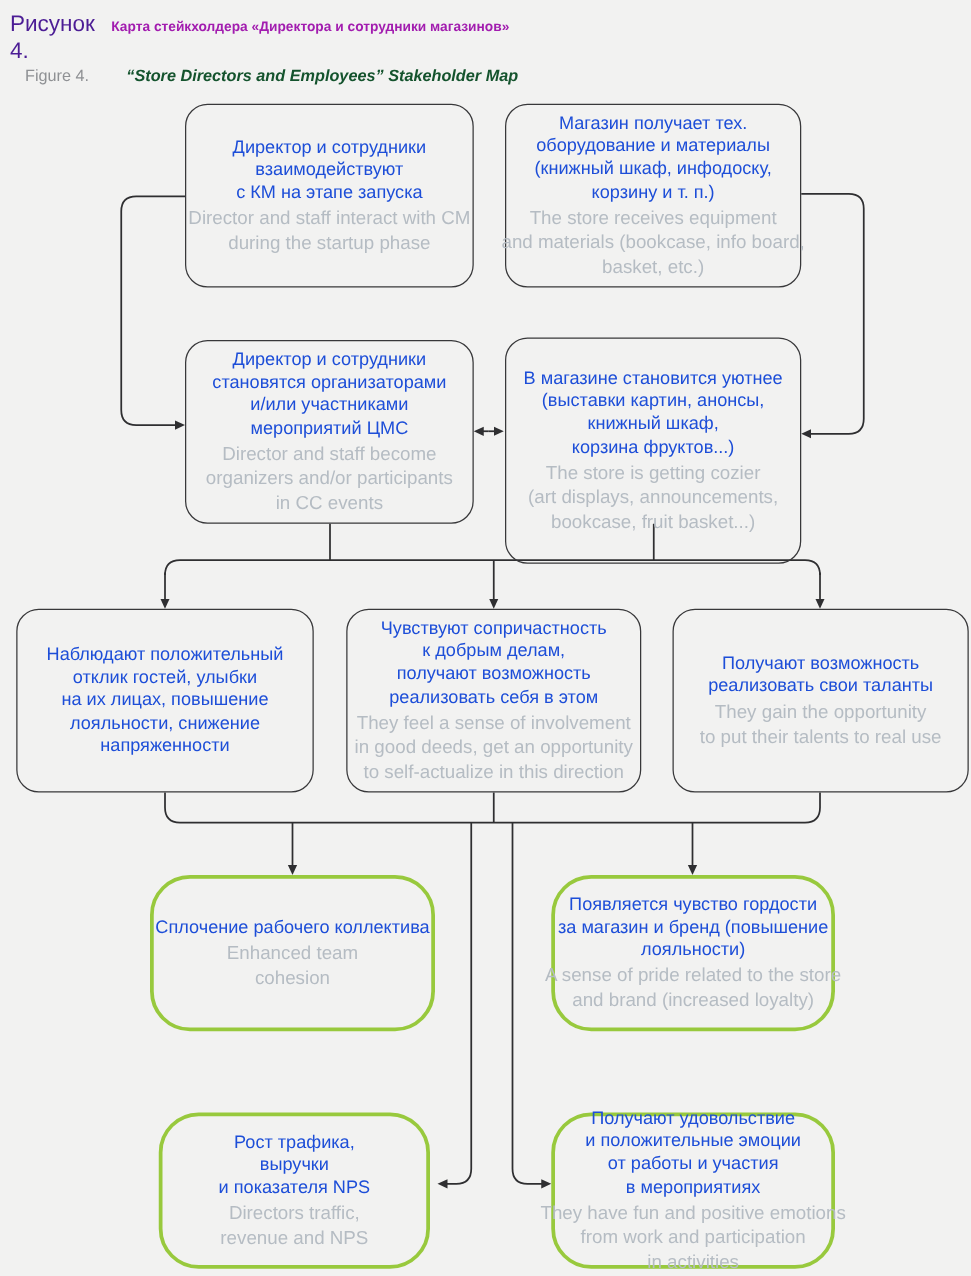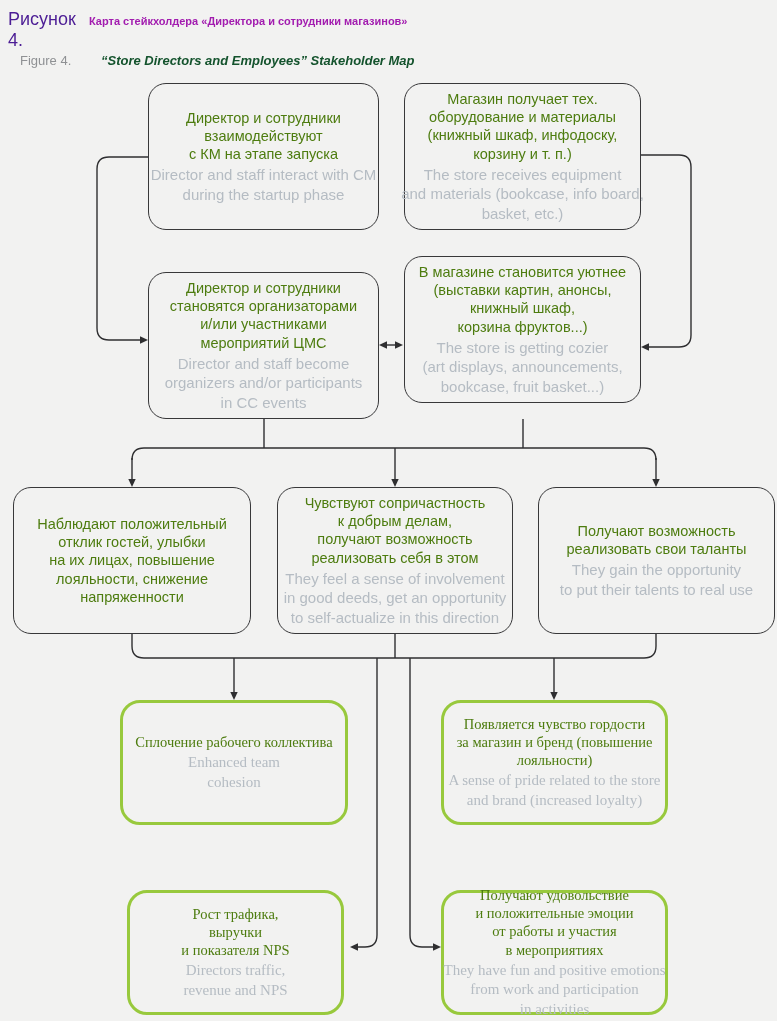--- a/index.html
+++ b/index.html
@@ -20,28 +20,28 @@
   
   svg.connectors{position:absolute;left:0;top:0;pointer-events:none;}
   svg.connectors path{fill:none;stroke:#2f2f31;stroke-width:1.4;}
   
   .node{
     position:absolute;box-sizing:border-box;
     display:flex;flex-direction:column;justify-content:center;align-items:center;
     text-align:center;border:1.4px solid #38383a;border-radius:18px;
     padding:4px 2px;background:transparent;
   }
-  .node.green{border:3px solid #98c93d;border-radius:20px;font-family:Liberation Serif, serif;}
-  .ru{font-size:14.5px;line-height:1.26;color:#4d7c0f;white-space:pre;}
+  .node.green{border:3px solid #98c93d;border-radius:32px;}
+  .ru{font-size:14.5px;line-height:1.26;color:#1d4ed8;white-space:pre;}
   .en{font-size:15px;line-height:1.3;color:#b5bcc3;white-space:pre;margin-top:2px;}
   
   .p-n1{left:148px;top:83px;width:231px;height:147px}
   .p-n2{left:404px;top:83px;width:237px;height:147px}
   .p-n3{left:148px;top:272px;width:231px;height:147px}
-  .p-n4{left:404px;top:256px;width:237px;height:147px}
+  .p-n4{left:404px;top:270px;width:237px;height:181px}
   .p-n5{left:13px;top:487px;width:238px;height:147px}
   .p-n6{left:277px;top:487px;width:236px;height:147px}
   .p-n7{left:538px;top:487px;width:237px;height:147px}
   .p-n8{left:120px;top:700px;width:228px;height:125px}
   .p-n9{left:441px;top:700px;width:227px;height:125px}
   .p-n10{left:127px;top:890px;width:217px;height:125px}
   .p-n11{left:441px;top:890px;width:227px;height:125px}
 </style>
 </head>
 <body>

